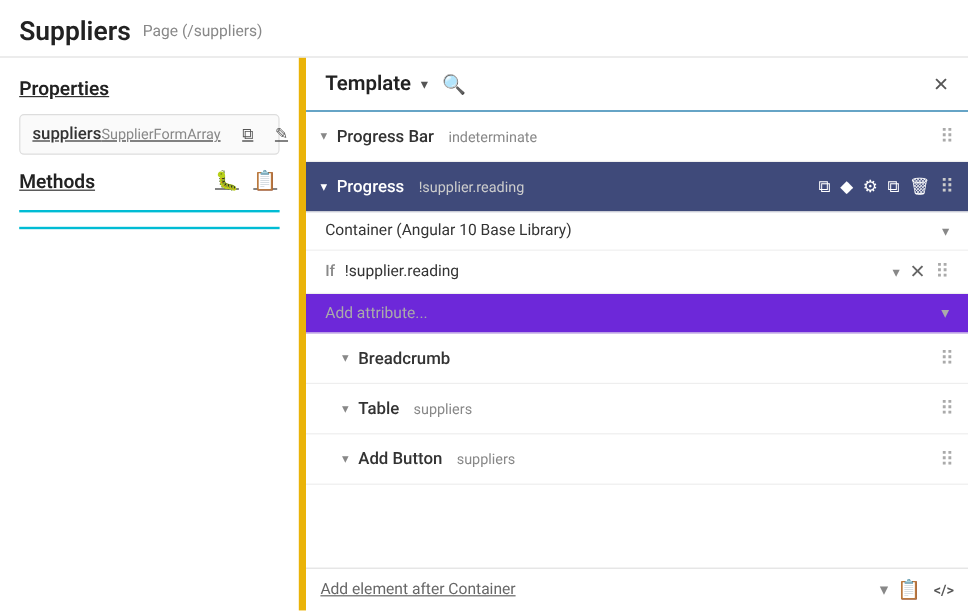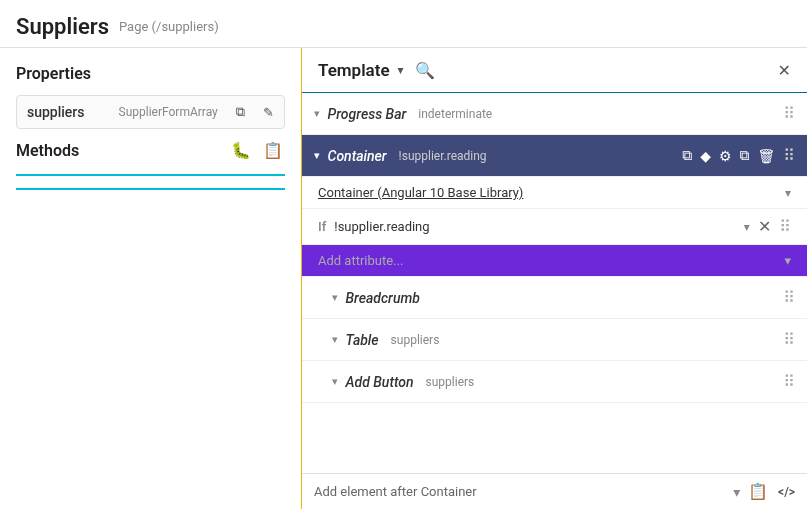--- a/index.html
+++ b/index.html
@@ -14,26 +14,27 @@
     .page-subtitle { font-size: 13px; color: #888; }
 
     .main-layout {
       display: flex;
       flex: 1;
       overflow: hidden;
     }
 
     
     .left-panel {
-      width: 302px;
-      border-right: 1px solid #eab308;
+      width: 255px;
+      border-right: 6px solid #eab308;
       display: flex;
       flex-direction: column;
       padding: 16px;
       overflow-y: auto;
+      text-decoration: underline;
     }
 
     .section-title {
       font-size: 16px;
       font-weight: 600;
       color: #222;
       margin-bottom: 12px;
     }
 
     .property-row {
@@ -111,39 +112,39 @@
     }
     .template-row.selected .row-label,
     .template-row.selected .row-tag,
     .template-row.selected .row-actions .action-icon {
       color: #fff;
     }
 
     .chevron-down { font-size: 11px; color: #888; cursor: pointer; }
     .template-row.selected .chevron-down { color: #fff; }
 
-    .row-label { font-weight: 500; font-size: 14px; font-style: italic; }
+    .row-label { font-weight: 500; font-size: 14px; }
     .row-tag { font-size: 12px; color: #888; margin-left: 4px; }
     .template-row.selected .row-tag { color: #ccc; }
 
     .row-actions { margin-left: auto; display: flex; gap: 8px; align-items: center; }
     .action-icon { color: #666; font-size: 14px; cursor: pointer; }
     .drag-icon { color: #aaa; font-size: 16px; cursor: grab; }
     .template-row.selected .drag-icon { color: #ccc; }
 
     
     .settings-row {
       display: flex;
       align-items: center;
       padding: 8px 16px;
       border-bottom: 1px solid #eee;
       gap: 8px;
       background: #fff;
     }
-    .settings-label { font-size: 13px; color: #333; flex: 1; text-decoration: underline; }
+    .settings-label { font-size: 13px; color: #333; flex: 1; }
     .dropdown-arrow { color: #888; font-size: 12px; cursor: pointer; }
 
     
     .if-row {
       display: flex;
       align-items: center;
       padding: 8px 16px;
       border-bottom: 1px solid #eee;
       gap: 8px;
       background: #fff;
@@ -176,21 +177,21 @@
 
     
     .bottom-bar {
       display: flex;
       align-items: center;
       padding: 8px 12px;
       border-top: 1px solid #e0e0e0;
       gap: 8px;
       background: #fff;
     }
-    .bottom-label { font-size: 13px; color: #666; flex: 1; }
+    .bottom-label { font-size: 13px; color: #666; flex: 1; text-decoration: underline; }
     .bottom-actions { display: flex; gap: 10px; align-items: center; }
     .bottom-action-icon { color: #555; font-size: 16px; cursor: pointer; }
 
     
     .u-drag::after { content: '⠿'; }
   </style>
 </head>
 <body>
 
 <div class="top-bar">
@@ -243,21 +244,21 @@
         <span class="chevron-down">▾</span>
         <span class="row-label">Progress Bar</span>
         <span class="row-tag">indeterminate</span>
         <div class="row-actions">
           <span class="drag-icon u-drag"></span>
         </div>
       </div>
 
       <div class="template-row selected">
         <span class="chevron-down">▾</span>
-        <span class="row-label">Container</span>
+        <span class="row-label">Progress</span>
         <span class="row-tag">!supplier.reading</span>
         <div class="row-actions">
           <span class="action-icon">⧉</span>
           <span class="action-icon">◆</span>
           <span class="action-icon">⚙</span>
           <span class="action-icon">⧉</span>
           <span class="action-icon">🗑</span>
           <span class="drag-icon u-drag"></span>
         </div>
       </div>

